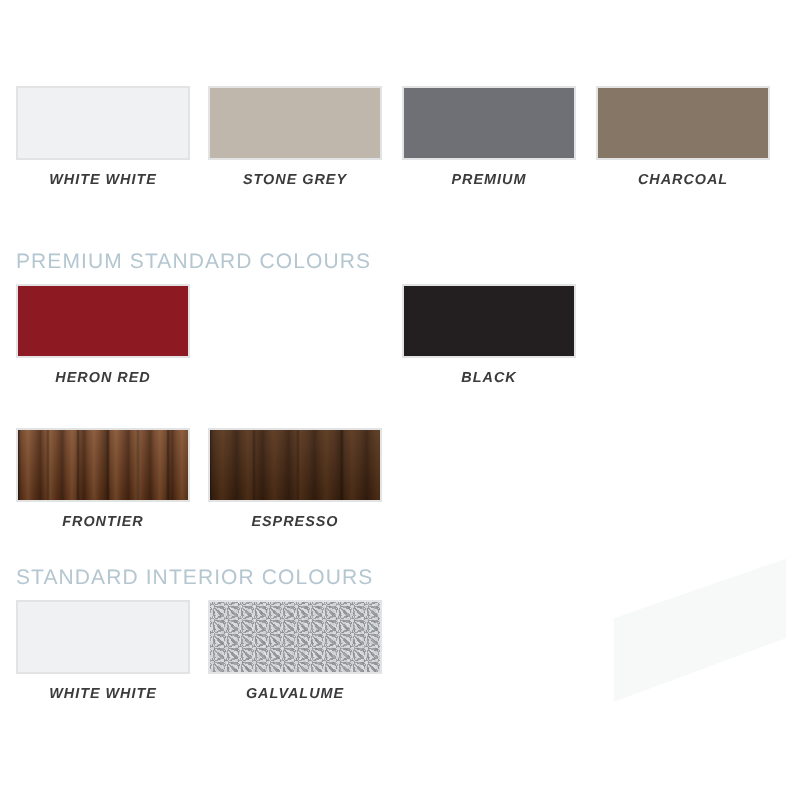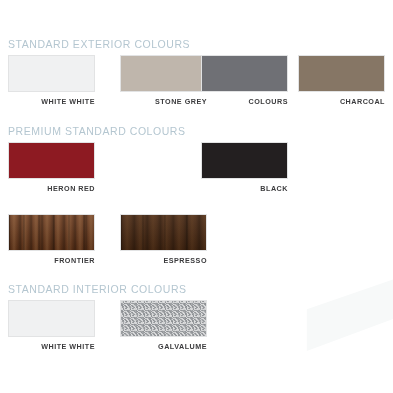--- a/index.html
+++ b/index.html
@@ -53,43 +53,44 @@
     height: 54px;
     margin-top: 5px;
   }
 
   .swatch-cell {
     position: absolute;
     top: 0;
     width: 87px;
   }
   .swatch-cell.c0 { left: 8px; }
-  .swatch-cell.c1 { left: 120px; }
+  .swatch-cell.c1 { left: 104px; }
   .swatch-cell.c2 { left: 201px; }
   .swatch-cell.c3 { left: 298px; }
 
   .swatch {
     width: 87px;
     height: 37px;
     box-sizing: border-box;
     position: relative;
     overflow: hidden;
   }
   .swatch.bordered {
     border: 1px solid #e2e3e4;
   }
 
   .swatch-label {
     margin-top: 5px;
-    text-align: right;
+    text-align: center;
     font-size: 7.2px;
     letter-spacing: 0.5px;
     color: #3b3b3d;
     font-weight: 700;
     white-space: nowrap;
+    font-style: italic;
   }
 
   
   .tex-wood-frontier::after,
   .tex-wood-espresso::after {
     content: "";
     position: absolute;
     inset: 0;
   }
   .tex-wood-frontier::after {
@@ -142,33 +143,32 @@
     background-size: 7px 7px, 6px 6px, 5px 5px;
     opacity: 0.85;
   }
 </style>
 </head>
 <body>
 
 <div id="board">
   <div class="deco-panel"></div>
 <div class="section" style="top: 38px;">
-      <div class="section-title">STANDARD EXTERIOR COLOURS</div>
       <div class="row">
         <div class="swatch-cell c0">
           <div class="swatch bordered" style="background: rgb(240, 241, 242);"></div>
           <div class="swatch-label">WHITE WHITE</div>
         </div>
         <div class="swatch-cell c1">
           <div class="swatch bordered" style="background: rgb(191, 182, 172);"></div>
           <div class="swatch-label">STONE GREY</div>
         </div>
         <div class="swatch-cell c2">
           <div class="swatch bordered" style="background: rgb(111, 112, 117);"></div>
-          <div class="swatch-label">COLOURS</div>
+          <div class="swatch-label">PREMIUM</div>
         </div>
         <div class="swatch-cell c3">
           <div class="swatch bordered" style="background: rgb(134, 118, 101);"></div>
           <div class="swatch-label">CHARCOAL</div>
         </div>
       </div>
     </div>
     <div class="section" style="top: 125px;">
       <div class="section-title">PREMIUM STANDARD COLOURS</div>
       <div class="row">

